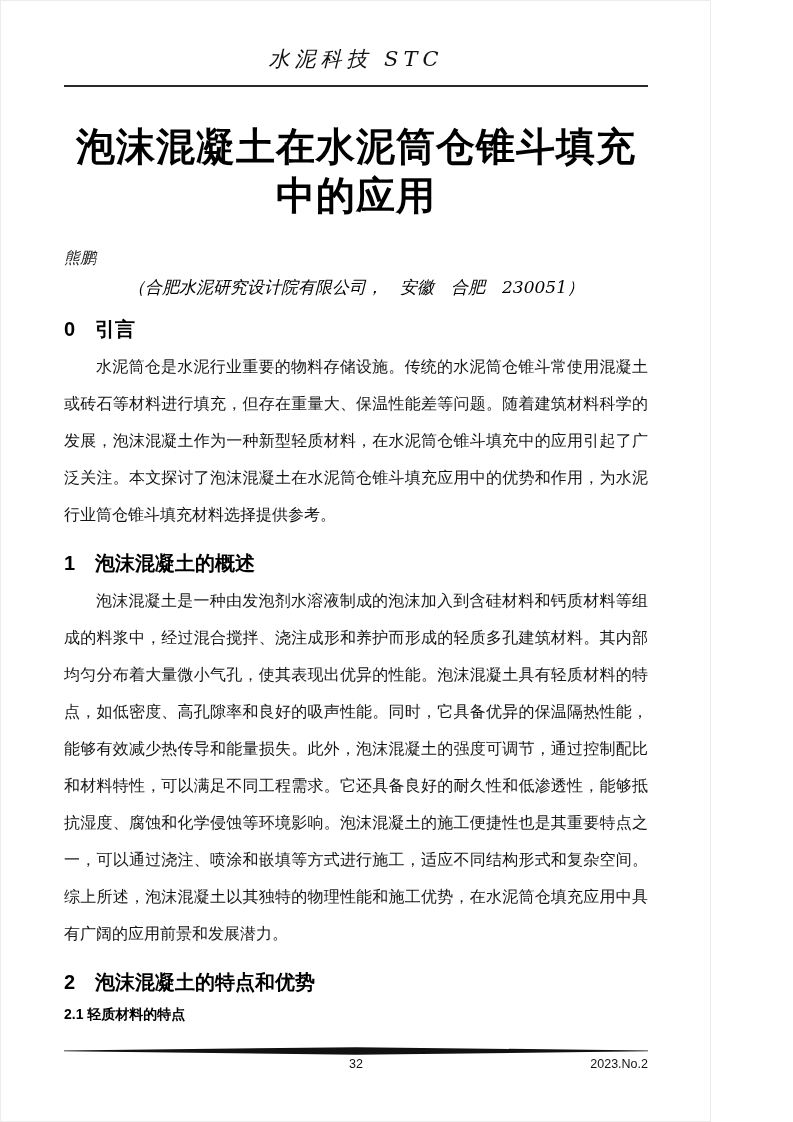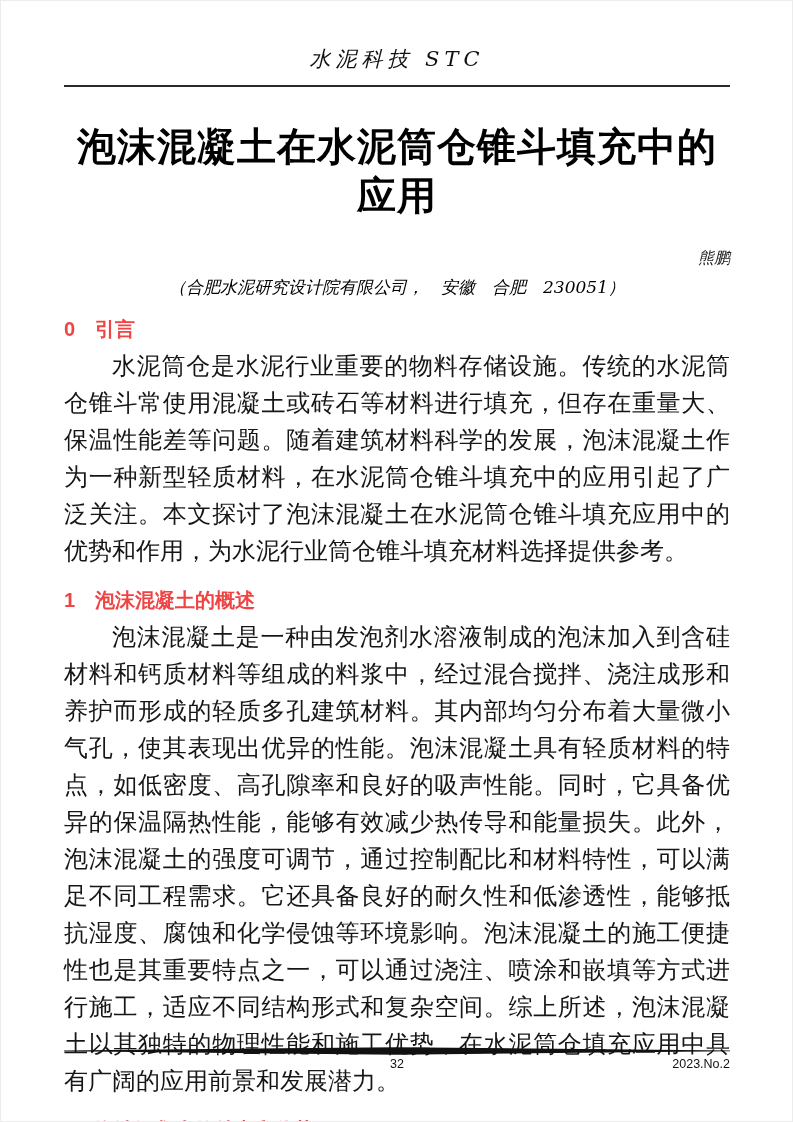--- a/index.html
+++ b/index.html
@@ -1,18 +1,18 @@
 <!DOCTYPE html>
 <html><head>
 <meta charset="utf-8">
 <style>
   html, body { margin: 0; padding: 0; background: #ffffff; }
   .page {
     position: relative;
-    width: 793px;
+    width: 711px;
     height: 1122px;
     background: #ffffff;
     box-sizing: border-box;
     border: 1px solid #ececec;
     overflow: hidden;
     color: #1c1c1c;
     font-family: "Liberation Serif", serif;
   }
   .content {
     box-sizing: border-box;
@@ -37,55 +37,55 @@
     text-align: center;
     font-family: "Liberation Sans", sans-serif;
     font-weight: bold;
     font-size: 39px;
     line-height: 1.25;
     color: #000;
     letter-spacing: 1px;
   }
   .author {
     margin-top: 27px;
-    text-align: right;
+    text-align: left;
     font-family: "DejaVu Serif", serif;
     font-style: italic;
     font-size: 16px;
     color: #222;
   }
   .affiliation {
     margin-top: 7px;
     text-align: center;
     font-family: "DejaVu Serif", serif;
     font-style: italic;
     font-size: 17px;
     color: #000000;
   }
   
   .h-l1 {
     margin: 17px 0 6px 0;
     font-family: "Liberation Sans", sans-serif;
     font-weight: bold;
     font-size: 20px;
     line-height: 1.3;
-    color: #ef4444;
+    color: #000000;
   }
   .h-l2 {
     margin: 10px 0 4px 0;
     font-family: "Liberation Sans", sans-serif;
     font-weight: bold;
     font-size: 14px;
     line-height: 1.3;
     color: #000;
   }
   
   .body-par {
     margin: 2px 0 8px 0;
-    font-size: 24px;
+    font-size: 16px;
     line-height: 37px;
     text-align: justify;
     text-indent: 2em;
     color: #161616;
   }
   
   .page-footer {
     position: absolute;
     left: 63px;
     right: 62px;

